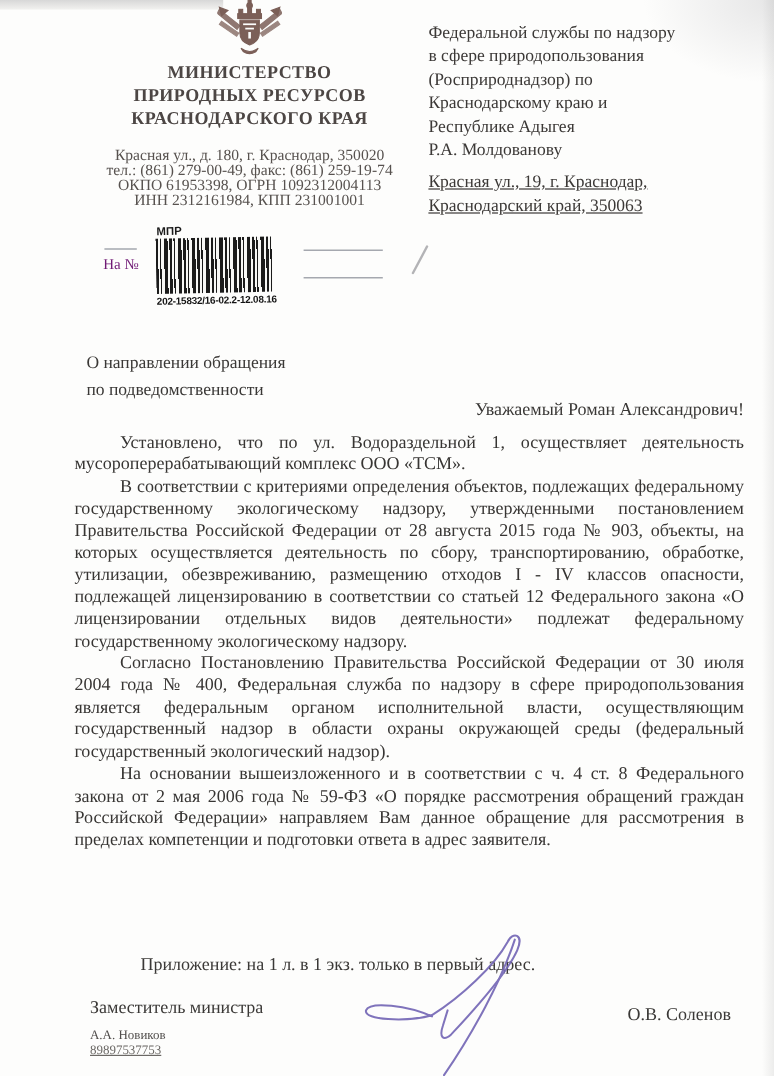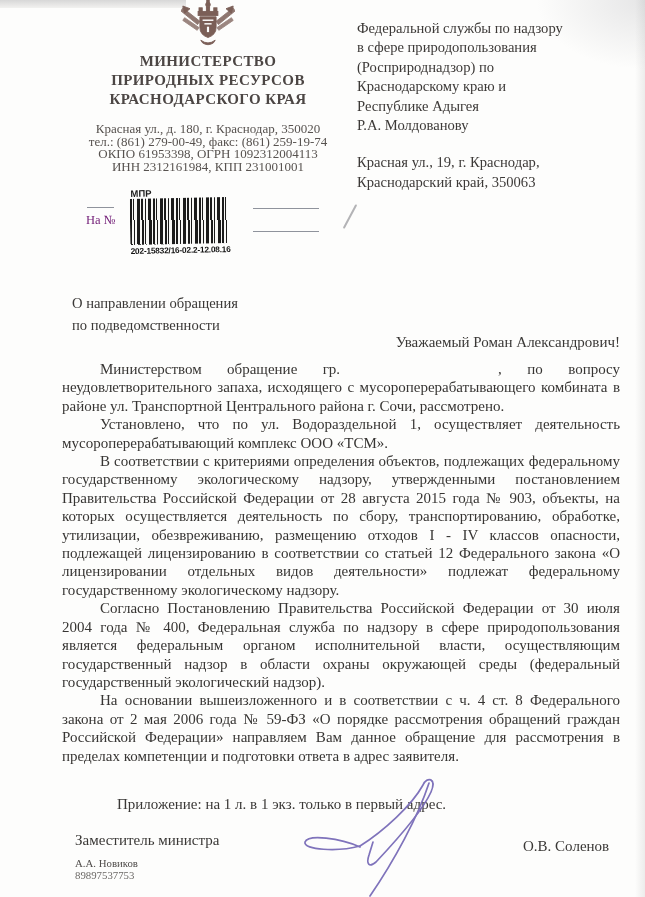--- a/index.html
+++ b/index.html
@@ -39,38 +39,38 @@
   .ref-line{position:absolute;height:0;border-top:1.4px solid #8f939c;}
   .rl-left{left:87px;top:207px;width:27px;}
   .rl-r1{left:253px;top:208px;width:66px;}
   .rl-r2{left:253px;top:231px;width:66px;}
   .pencil-mark{position:absolute;left:349px;top:203px;width:2px;height:27px;
     background:#a0a0a4;transform:rotate(28deg);border-radius:2px;opacity:.8;}
 
   
   .recipient{position:absolute;left:357px;top:19px;width:252px;
     font-size:14.6px;line-height:19.4px;color:#3c3937;}
-  .recipient-address{margin-top:18px;}
+  .recipient-address{margin-top:8px;text-decoration:underline;}
 
   
   .subject{position:absolute;left:72px;top:276px;font-size:14.6px;line-height:22px;margin-top:16px;}
   .salutation{position:absolute;left:62px;top:334px;width:558px;
     padding-left:56px;box-sizing:border-box;text-align:right;font-size:15px;}
 
   
   .body-text{position:absolute;left:62px;top:360px;width:558px;
     font-size:15px;line-height:18.4px;text-align:justify;color:#373533;}
   .body-text p{margin:0;text-indent:38px;}
   .redaction-gap{display:inline-block;width:158px;}
 
   .attachment{position:absolute;left:117px;top:796px;font-size:15px;}
   .sig-position{position:absolute;left:75px;top:832px;font-size:15px;}
   .sig-name{position:absolute;left:523px;top:838px;font-size:15px;}
   .executor{position:absolute;left:75px;top:858px;font-size:10.8px;line-height:11.8px;color:#504d4b;}
-  .executor .phone{color:#6b6865;}
+  .executor .phone{color:#6b6865;text-decoration:underline;}
   .signature-ink{position:absolute;left:278px;top:768px;}
 </style>
 </head>
 <body>
 
 <div class="page">
 
   <div class="top-band"></div>
   <div class="corner-shade"></div>
   <div class="edge-shade"></div>
@@ -138,21 +138,20 @@
   </div>
 
   <div class="subject">
     <div>О направлении обращения</div>
     <div>по подведомственности</div>
   </div>
 
   <div class="salutation">Уважаемый Роман Александрович!</div>
 
   <div class="body-text">
-    <p><span>Министерством обращение гр.</span><span class="redaction-gap"></span><span>, по вопросу неудовлетворительного запаха, исходящего с мусороперерабатывающего комбината в районе ул. Транспортной Центрального района г. Сочи, рассмотрено.</span></p>
     <p>Установлено, что по ул. Водораздельной 1, осуществляет деятельность мусороперерабатывающий комплекс ООО «ТСМ».</p>
     <p>В соответствии с критериями определения объектов, подлежащих федеральному государственному экологическому надзору, утвержденными постановлением Правительства Российской Федерации от 28 августа 2015 года № 903, объекты, на которых осуществляется деятельность по сбору, транспортированию, обработке, утилизации, обезвреживанию, размещению отходов I - IV классов опасности, подлежащей лицензированию в соответствии со статьей 12 Федерального закона «О лицензировании отдельных видов деятельности» подлежат федеральному государственному экологическому надзору.</p>
     <p>Согласно Постановлению Правительства Российской Федерации от 30 июля 2004 года № 400, Федеральная служба по надзору в сфере природопользования является федеральным органом исполнительной власти, осуществляющим государственный надзор в области охраны окружающей среды (федеральный государственный экологический надзор).</p>
     <p>На основании вышеизложенного и в соответствии с ч. 4 ст. 8 Федерального закона от 2 мая 2006 года № 59-ФЗ «О порядке рассмотрения обращений граждан Российской Федерации» направляем Вам данное обращение для рассмотрения в пределах компетенции и подготовки ответа в адрес заявителя.</p>
   </div>
 
   <div class="attachment">Приложение: на 1 л. в 1 экз. только в первый адрес.</div>
 
   <div class="sig-position">Заместитель министра</div>
   <div class="sig-name">О.В. Соленов</div>

